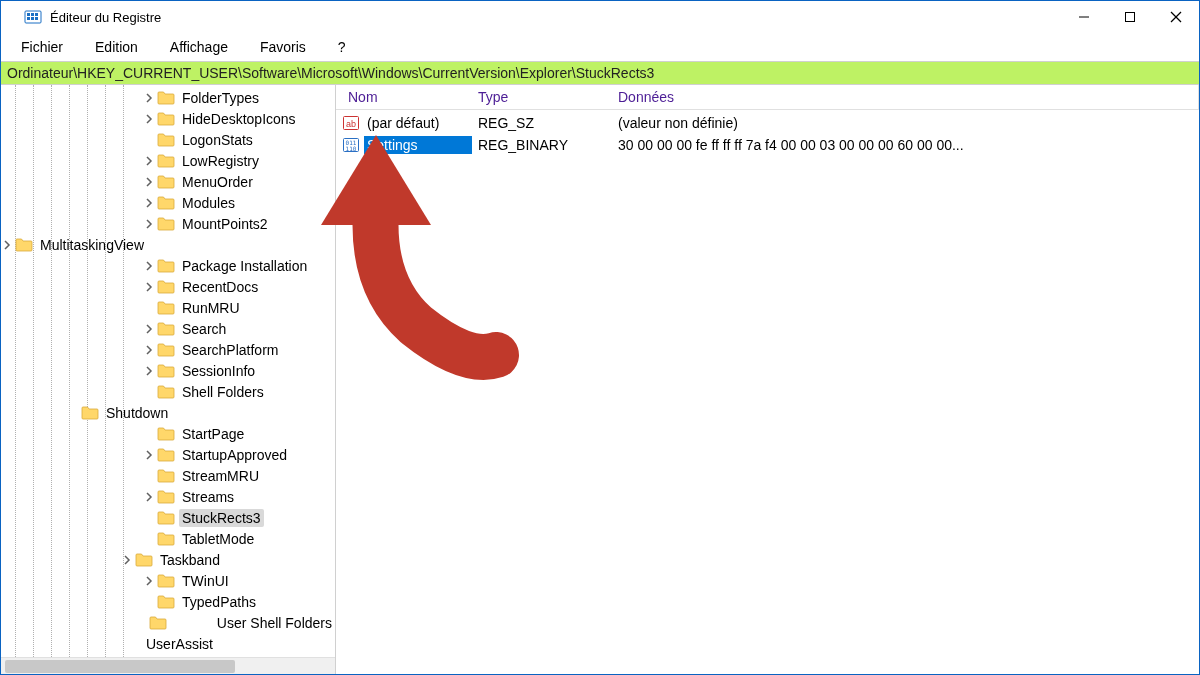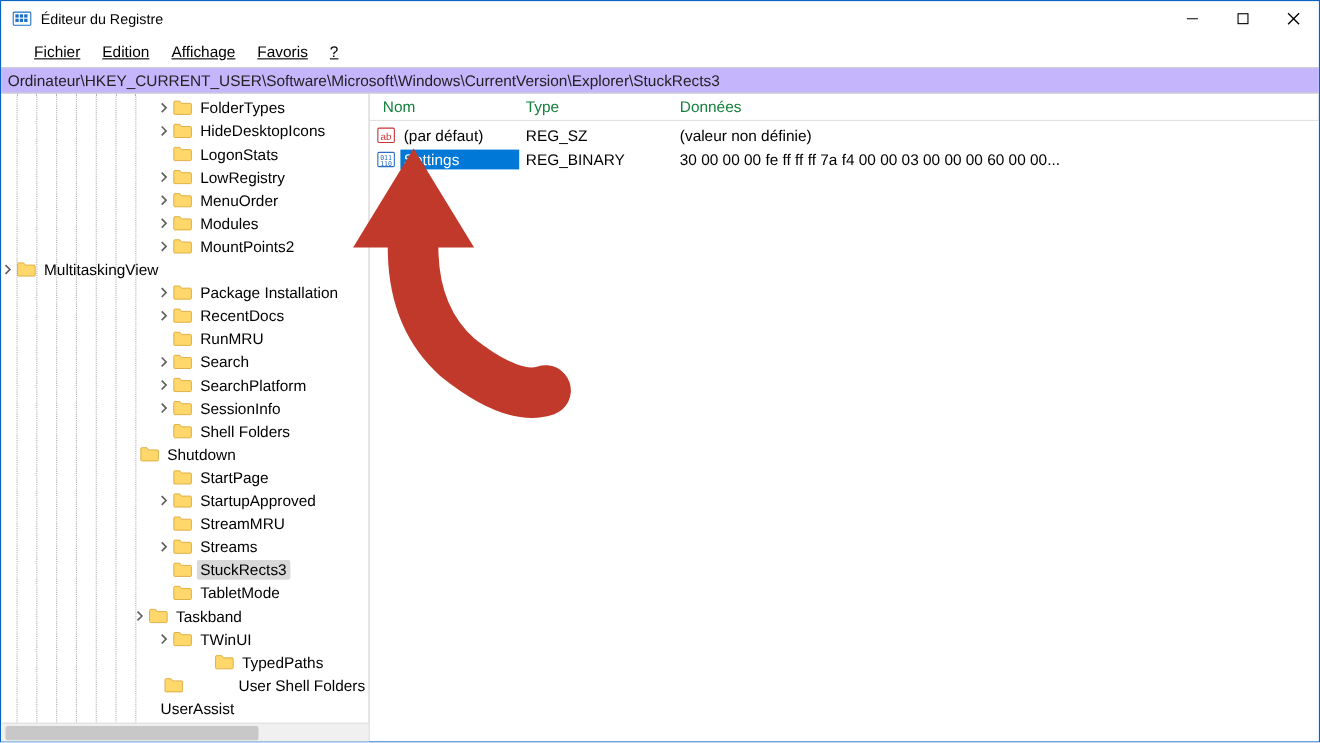--- a/index.html
+++ b/index.html
@@ -1,48 +1,48 @@
 <!DOCTYPE html>
 <html><head>
 <meta charset="utf-8">
 <style>
   * { box-sizing: border-box; }
   html, body { margin:0; padding:0; width:1200px; height:675px; font-family: "Segoe UI", Tahoma, sans-serif; font-size:14px; color:#000; background:#fff; overflow:hidden; }
   .window { width:1200px; height:675px; border:1px solid #0a63c2; display:flex; flex-direction:column; background:#fff; }
   
-  .titlebar { height:32px; display:flex; align-items:center; padding:0 0 0 10px; }
+  .titlebar { height:32px; display:flex; align-items:center; padding:0 0 0 23px; }
   .titlebar .app-icon { width:18px; height:18px; display:flex; align-items:center; justify-content:center; margin-right:8px; }
   .titlebar .title { flex:0 0 auto; font-size:13px; }
   .titlebar .spacer { flex:1; }
   .winbtn { width:46px; height:32px; display:flex; align-items:center; justify-content:center; }
   .winbtn svg { display:block; }
   
-  .menubar { height:28px; display:flex; align-items:center; padding:0 20px; gap:0; font-size:14px;text-decoration:underline; }
+  .menubar { height:28px; display:flex; align-items:center; padding:0 10px; gap:12px; font-size:14px; }
   .menubar .item { padding:4px 10px; }
   
-  .addressbar { height:24px; border-top:1px solid #d0d0d0; border-bottom:1px solid #d0d0d0; background:#c4b5fd; display:flex; align-items:center; padding:0 6px; font-size:14px; color:#222; }
+  .addressbar { height:24px; border-top:1px solid #d0d0d0; border-bottom:1px solid #d0d0d0; background:#bef264; display:flex; align-items:center; padding:0 6px; font-size:14px; color:#222; }
   
   .split { flex:1; display:flex; min-height:0; }
   .treepane { width:335px; border-right:1px solid #d0d0d0; position:relative; display:flex; flex-direction:column; min-height:0; }
   .tree-scroll { flex:1; overflow:hidden; position:relative; }
   .tree-inner { position:relative; padding-top:2px; }
   .tree-row { height:21px; display:flex; align-items:center; white-space:nowrap; font-size:14px; position:relative; }
   .tree-row .expander { width:12px; height:12px; margin-right:2px; display:flex; align-items:center; justify-content:center; color:#5a5a5a; }
   .tree-row .expander.blank { visibility:hidden; }
   .tree-row .folder { width:18px; height:15px; margin-right:4px; flex:0 0 auto; }
   .tree-row .label { padding:1px 3px; border-radius:2px; }
   .tree-row.selected .label { background:#d9d9d9; }
   .vlines { position:absolute; left:0; top:0; bottom:0; width:145px; pointer-events:none; }
   .vline { position:absolute; top:0; bottom:0; border-left:1px dotted #b0b0b0; }
   
   .hscroll { height:17px; background:#f0f0f0; display:flex; align-items:center; position:relative; border-top:1px solid #e0e0e0; }
   .hscroll .thumb { position:absolute; left:4px; top:2px; height:13px; width:230px; background:#c8c8c8; border-radius:2px; }
   
   .listpane { flex:1; display:flex; flex-direction:column; min-height:0; position:relative; }
-  .listhead { height:25px; display:flex; align-items:center; border-bottom:1px solid #e0e0e0; font-size:14px; color:#15803d; padding-left:6px; }
+  .listhead { height:25px; display:flex; align-items:center; border-bottom:1px solid #e0e0e0; font-size:14px; color:#4c1d95; padding-left:6px; }
   .listhead .col { padding:4px 6px; }
   .col-name { width:130px; }
   .col-type { width:140px; }
   .col-data { flex:1; border-right:1px solid #e0e0e0; }
   .listbody { flex:1; position:relative; padding-top:2px; }
   .listrow { height:22px; display:flex; align-items:center; padding-left:6px; font-size:14px; }
   .listrow .vicon { width:18px; height:18px; margin-right:4px; flex:0 0 auto; }
   .listrow .vname { width:108px; padding:1px 3px; }
   .listrow .vtype { width:140px; padding-left:6px; }
   .listrow .vdata { flex:1; padding-left:6px; }
@@ -271,21 +271,21 @@
               <span class="expander blank">
                 <svg width="10" height="10" viewBox="0 0 10 10">
                   <path d="M3 1 L7 5 L3 9" fill="none" stroke="#606060" stroke-width="1.5"></path>
                 </svg>
               </span>
               <svg class="folder" viewBox="0 0 18 15">
                 <path d="M1 3 L1 13 Q1 14 2 14 L16 14 Q17 14 17 13 L17 5 Q17 4 16 4 L8 4 L6.5 2 L2 2 Q1 2 1 3 Z" fill="#ffd76a" stroke="#d9a93a" stroke-width="0.8"></path>
               </svg>
               <span class="label">Shell Folders</span>
             </div>
-            <div class="tree-row" style="padding-left: 112px;">
+            <div class="tree-row" style="padding-left: 66px;">
               <span class="expander blank">
                 <svg width="10" height="10" viewBox="0 0 10 10">
                   <path d="M3 1 L7 5 L3 9" fill="none" stroke="#606060" stroke-width="1.5"></path>
                 </svg>
               </span>
               <svg class="folder" viewBox="0 0 18 15">
                 <path d="M1 3 L1 13 Q1 14 2 14 L16 14 Q17 14 17 13 L17 5 Q17 4 16 4 L8 4 L6.5 2 L2 2 Q1 2 1 3 Z" fill="#ffd76a" stroke="#d9a93a" stroke-width="0.8"></path>
               </svg>
               <span class="label">Shutdown</span>
             </div>
@@ -370,21 +370,21 @@
               <span class="expander">
                 <svg width="10" height="10" viewBox="0 0 10 10">
                   <path d="M3 1 L7 5 L3 9" fill="none" stroke="#606060" stroke-width="1.5"></path>
                 </svg>
               </span>
               <svg class="folder" viewBox="0 0 18 15">
                 <path d="M1 3 L1 13 Q1 14 2 14 L16 14 Q17 14 17 13 L17 5 Q17 4 16 4 L8 4 L6.5 2 L2 2 Q1 2 1 3 Z" fill="#ffd76a" stroke="#d9a93a" stroke-width="0.8"></path>
               </svg>
               <span class="label">TWinUI</span>
             </div>
-            <div class="tree-row" style="padding-left: 142px; justify-content: center;">
+            <div class="tree-row" style="padding-left: 142px;">
               <span class="expander blank">
                 <svg width="10" height="10" viewBox="0 0 10 10">
                   <path d="M3 1 L7 5 L3 9" fill="none" stroke="#606060" stroke-width="1.5"></path>
                 </svg>
               </span>
               <svg class="folder" viewBox="0 0 18 15">
                 <path d="M1 3 L1 13 Q1 14 2 14 L16 14 Q17 14 17 13 L17 5 Q17 4 16 4 L8 4 L6.5 2 L2 2 Q1 2 1 3 Z" fill="#ffd76a" stroke="#d9a93a" stroke-width="0.8"></path>
               </svg>
               <span class="label">TypedPaths</span>
             </div>

